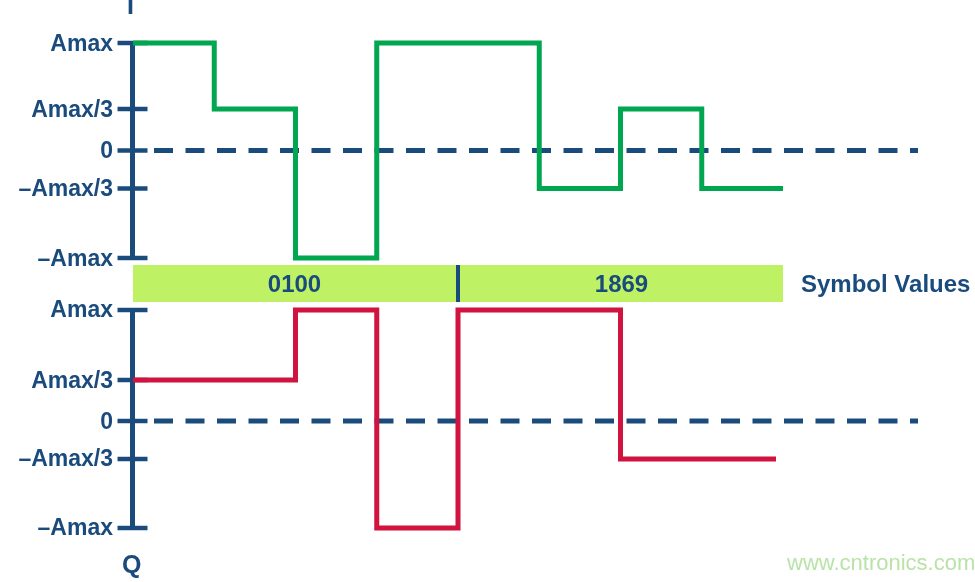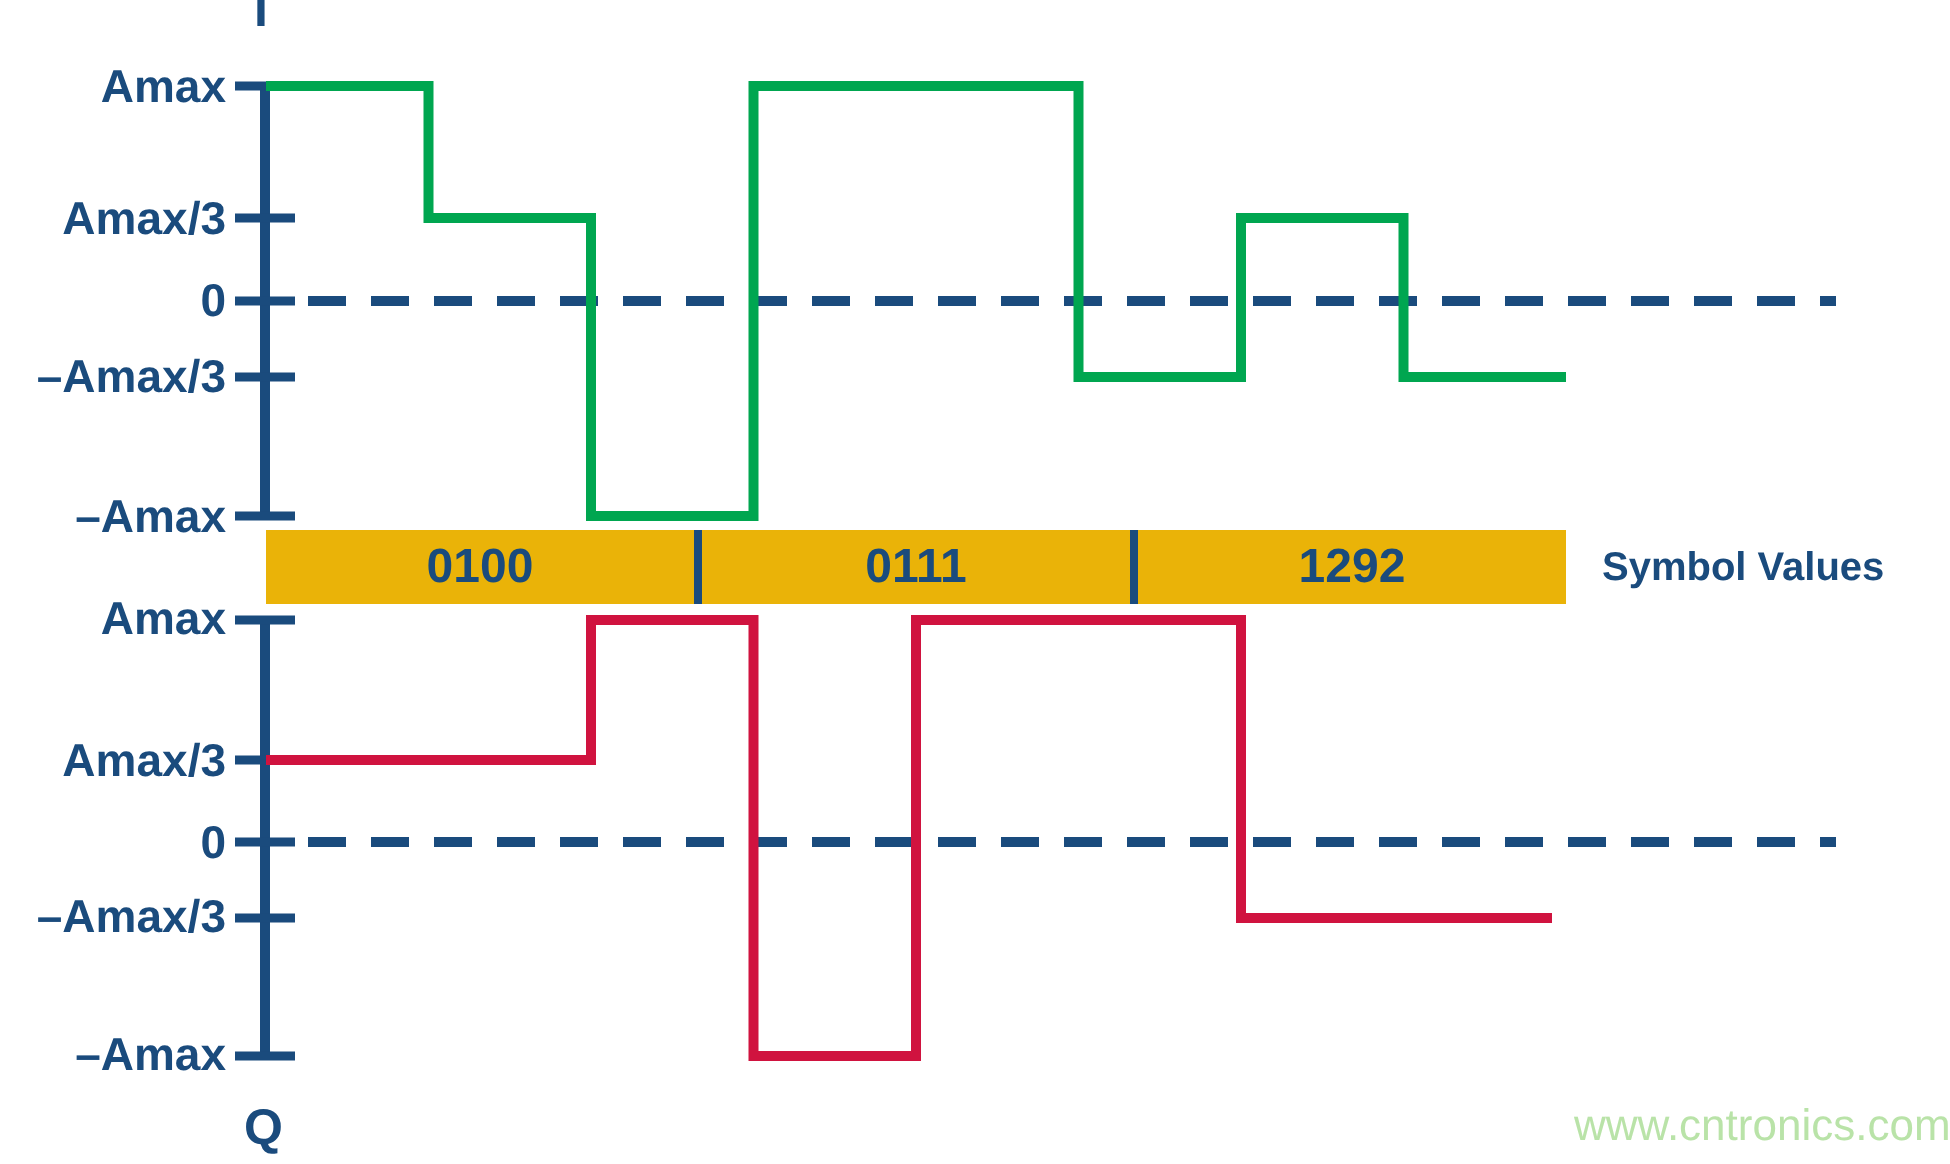--- a/index.html
+++ b/index.html
@@ -12,30 +12,30 @@
     position:absolute;left:-6px;width:119px;text-align:right;
     font-weight:bold;font-size:23px;line-height:25px;color:#1a4b7d;
     white-space:nowrap;z-index:3;
   }
   .axis-letter{
     position:absolute;font-weight:bold;font-size:25px;line-height:25px;
     color:#1a4b7d;z-index:3;
   }
   .band{
     position:absolute;left:133px;top:265px;width:650px;height:37px;
-    background:#eab308;display:flex;z-index:1;
+    background:#bef264;display:flex;z-index:1;
   }
   .band .cell{
     flex:1 1 0;display:flex;align-items:center;justify-content:center;
     font-weight:bold;font-size:24px;color:#1a4b7d;
     border-right:4px solid #1a4b7d;
   }
   .band .cell:last-child{border-right:none;}
   .symbol-axis-title{
-    position:absolute;left:801px;top:270px;font-weight:bold;font-size:20px;
+    position:absolute;left:801px;top:270px;font-weight:bold;font-size:24px;
     line-height:28px;color:#1a4b7d;white-space:nowrap;z-index:3;
   }
   .watermark{
     position:absolute;left:787px;top:551px;font-size:22px;line-height:24px;
     color:#b9e3a8;white-space:nowrap;z-index:3;
   }
 </style>
 </head>
 <body>
 
@@ -50,22 +50,21 @@
   <div class="ylab" style="top:246px">–Amax</div>
 
   <div class="ylab" style="top:297px">Amax</div>
   <div class="ylab" style="top:368px">Amax/3</div>
   <div class="ylab" style="top:409px">0</div>
   <div class="ylab" style="top:446px">–Amax/3</div>
   <div class="ylab" style="top:515px">–Amax</div>
 
   <div class="band">
     <div class="cell">0100</div>
-    <div class="cell">0111</div>
-    <div class="cell">1292</div>
+    <div class="cell">1869</div>
   </div>
 
   <div class="symbol-axis-title">Symbol Values</div>
 
   <svg class="plot-svg" id="plot" width="975" height="582" viewBox="0 0 975 582">
       <line x1="132.5" y1="43" x2="132.5" y2="258" stroke="#1a4b7d" stroke-width="5"></line>
       <line x1="117.5" y1="150.5" x2="147.5" y2="150.5" stroke="#1a4b7d" stroke-width="4.5"></line>
       <line x1="117.5" y1="43" x2="147.5" y2="43" stroke="#1a4b7d" stroke-width="4.5"></line>
       <line x1="117.5" y1="109" x2="147.5" y2="109" stroke="#1a4b7d" stroke-width="4.5"></line>
       <line x1="117.5" y1="188.5" x2="147.5" y2="188.5" stroke="#1a4b7d" stroke-width="4.5"></line>

